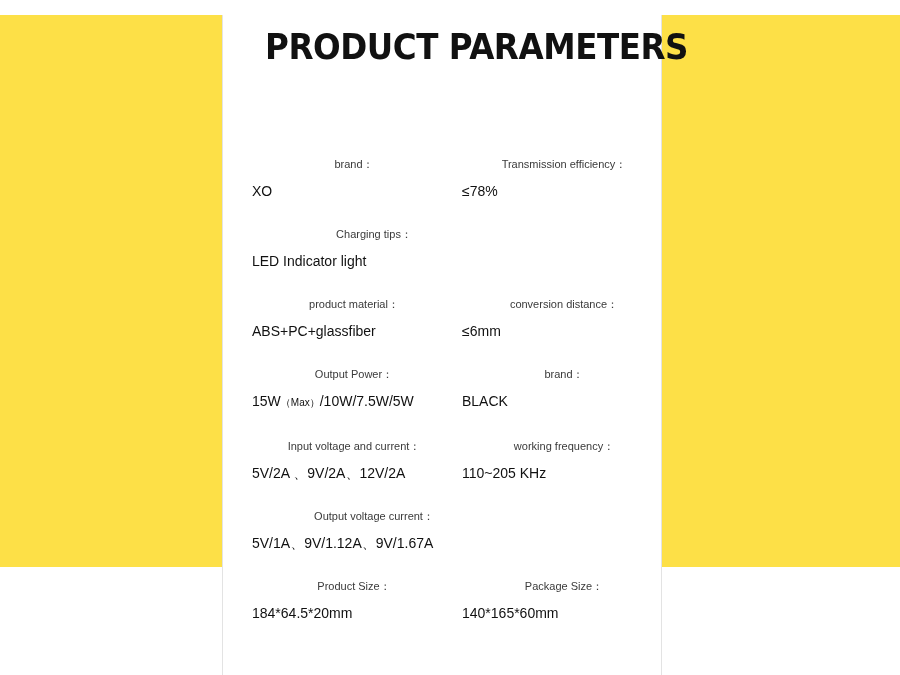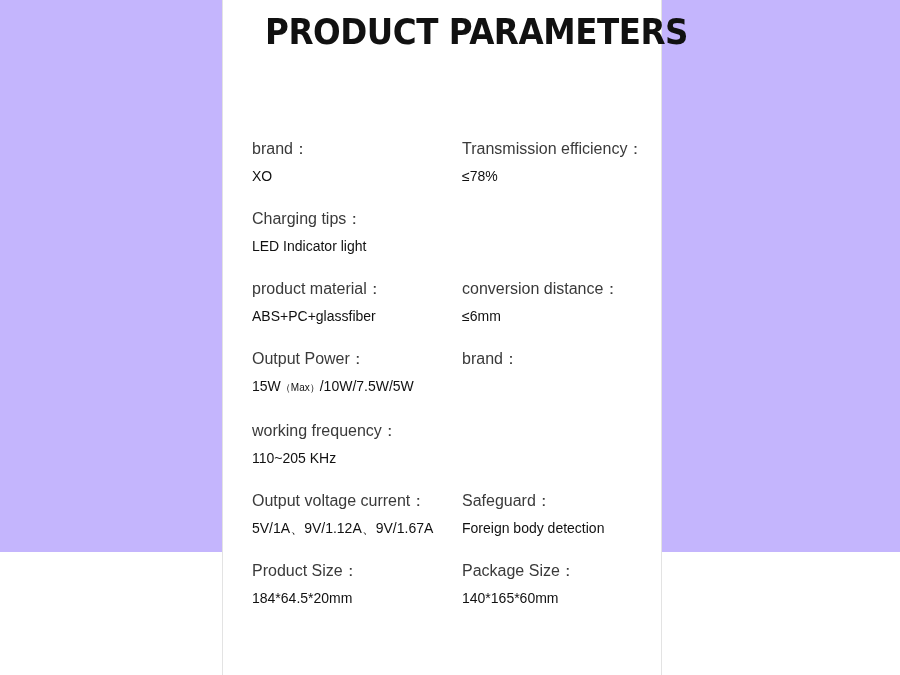--- a/index.html
+++ b/index.html
@@ -11,22 +11,23 @@
     width: 900px;
     height: 675px;
     font-family: "Liberation Sans", sans-serif;
     color: #1a1a1a;
     overflow: hidden;
   }
   .page {
     position: relative;
     width: 900px;
     height: 552px;
-    background: #c4b5fd;
+    background: #fde047;
     box-sizing: border-box;
+    margin-top: 15px;
   }
   .sheet {
     position: absolute;
     left: 222px;
     top: 0;
     width: 440px;
     height: 675px;
     background: #ffffff;
     border-left: 1px solid #e3e3e3;
     border-right: 1px solid #e3e3e3;
@@ -58,24 +59,25 @@
   .spec-col {
     width: 250px;
     box-sizing: border-box;
     padding-right: 6px;
   }
   .spec-col.right {
     width: 250px;
     padding-left: 0px;
   }
   .spec-label {
-    font-size: 16px;
+    font-size: 11px;
     color: #3a3a3a;
     line-height: 18px;
     white-space: nowrap;
+    text-align: center;
   }
   .spec-value {
     font-size: 14px;
     color: #111111;
     line-height: 18px;
     margin-top: 9px;
     white-space: nowrap;
   }
   .spec-value .small {
     font-size: 10px;
@@ -122,38 +124,39 @@
       </div>
     </div>
 
     <div class="spec-row">
       <div class="spec-col">
         <div class="spec-label">Output Power：</div>
         <div class="spec-value"><span>15W</span><span class="small">（Max）</span><span>/10W/7.5W/5W</span></div>
       </div>
       <div class="spec-col right">
         <div class="spec-label">brand：</div>
+        <div class="spec-value">BLACK</div>
       </div>
     </div>
 
     <div class="spec-row">
+      <div class="spec-col">
+        <div class="spec-label">Input voltage and current：</div>
+        <div class="spec-value">5V/2A 、9V/2A、12V/2A</div>
+      </div>
       <div class="spec-col right">
         <div class="spec-label">working frequency：</div>
         <div class="spec-value">110~205 KHz</div>
       </div>
     </div>
 
     <div class="spec-row">
       <div class="spec-col">
         <div class="spec-label">Output voltage current：</div>
         <div class="spec-value">5V/1A、9V/1.12A、9V/1.67A</div>
-      </div>
-      <div class="spec-col right">
-        <div class="spec-label">Safeguard：</div>
-        <div class="spec-value">Foreign body detection</div>
       </div>
     </div>
 
     <div class="spec-row">
       <div class="spec-col">
         <div class="spec-label">Product Size：</div>
         <div class="spec-value">184*64.5*20mm</div>
       </div>
       <div class="spec-col right">
         <div class="spec-label">Package Size：</div>

